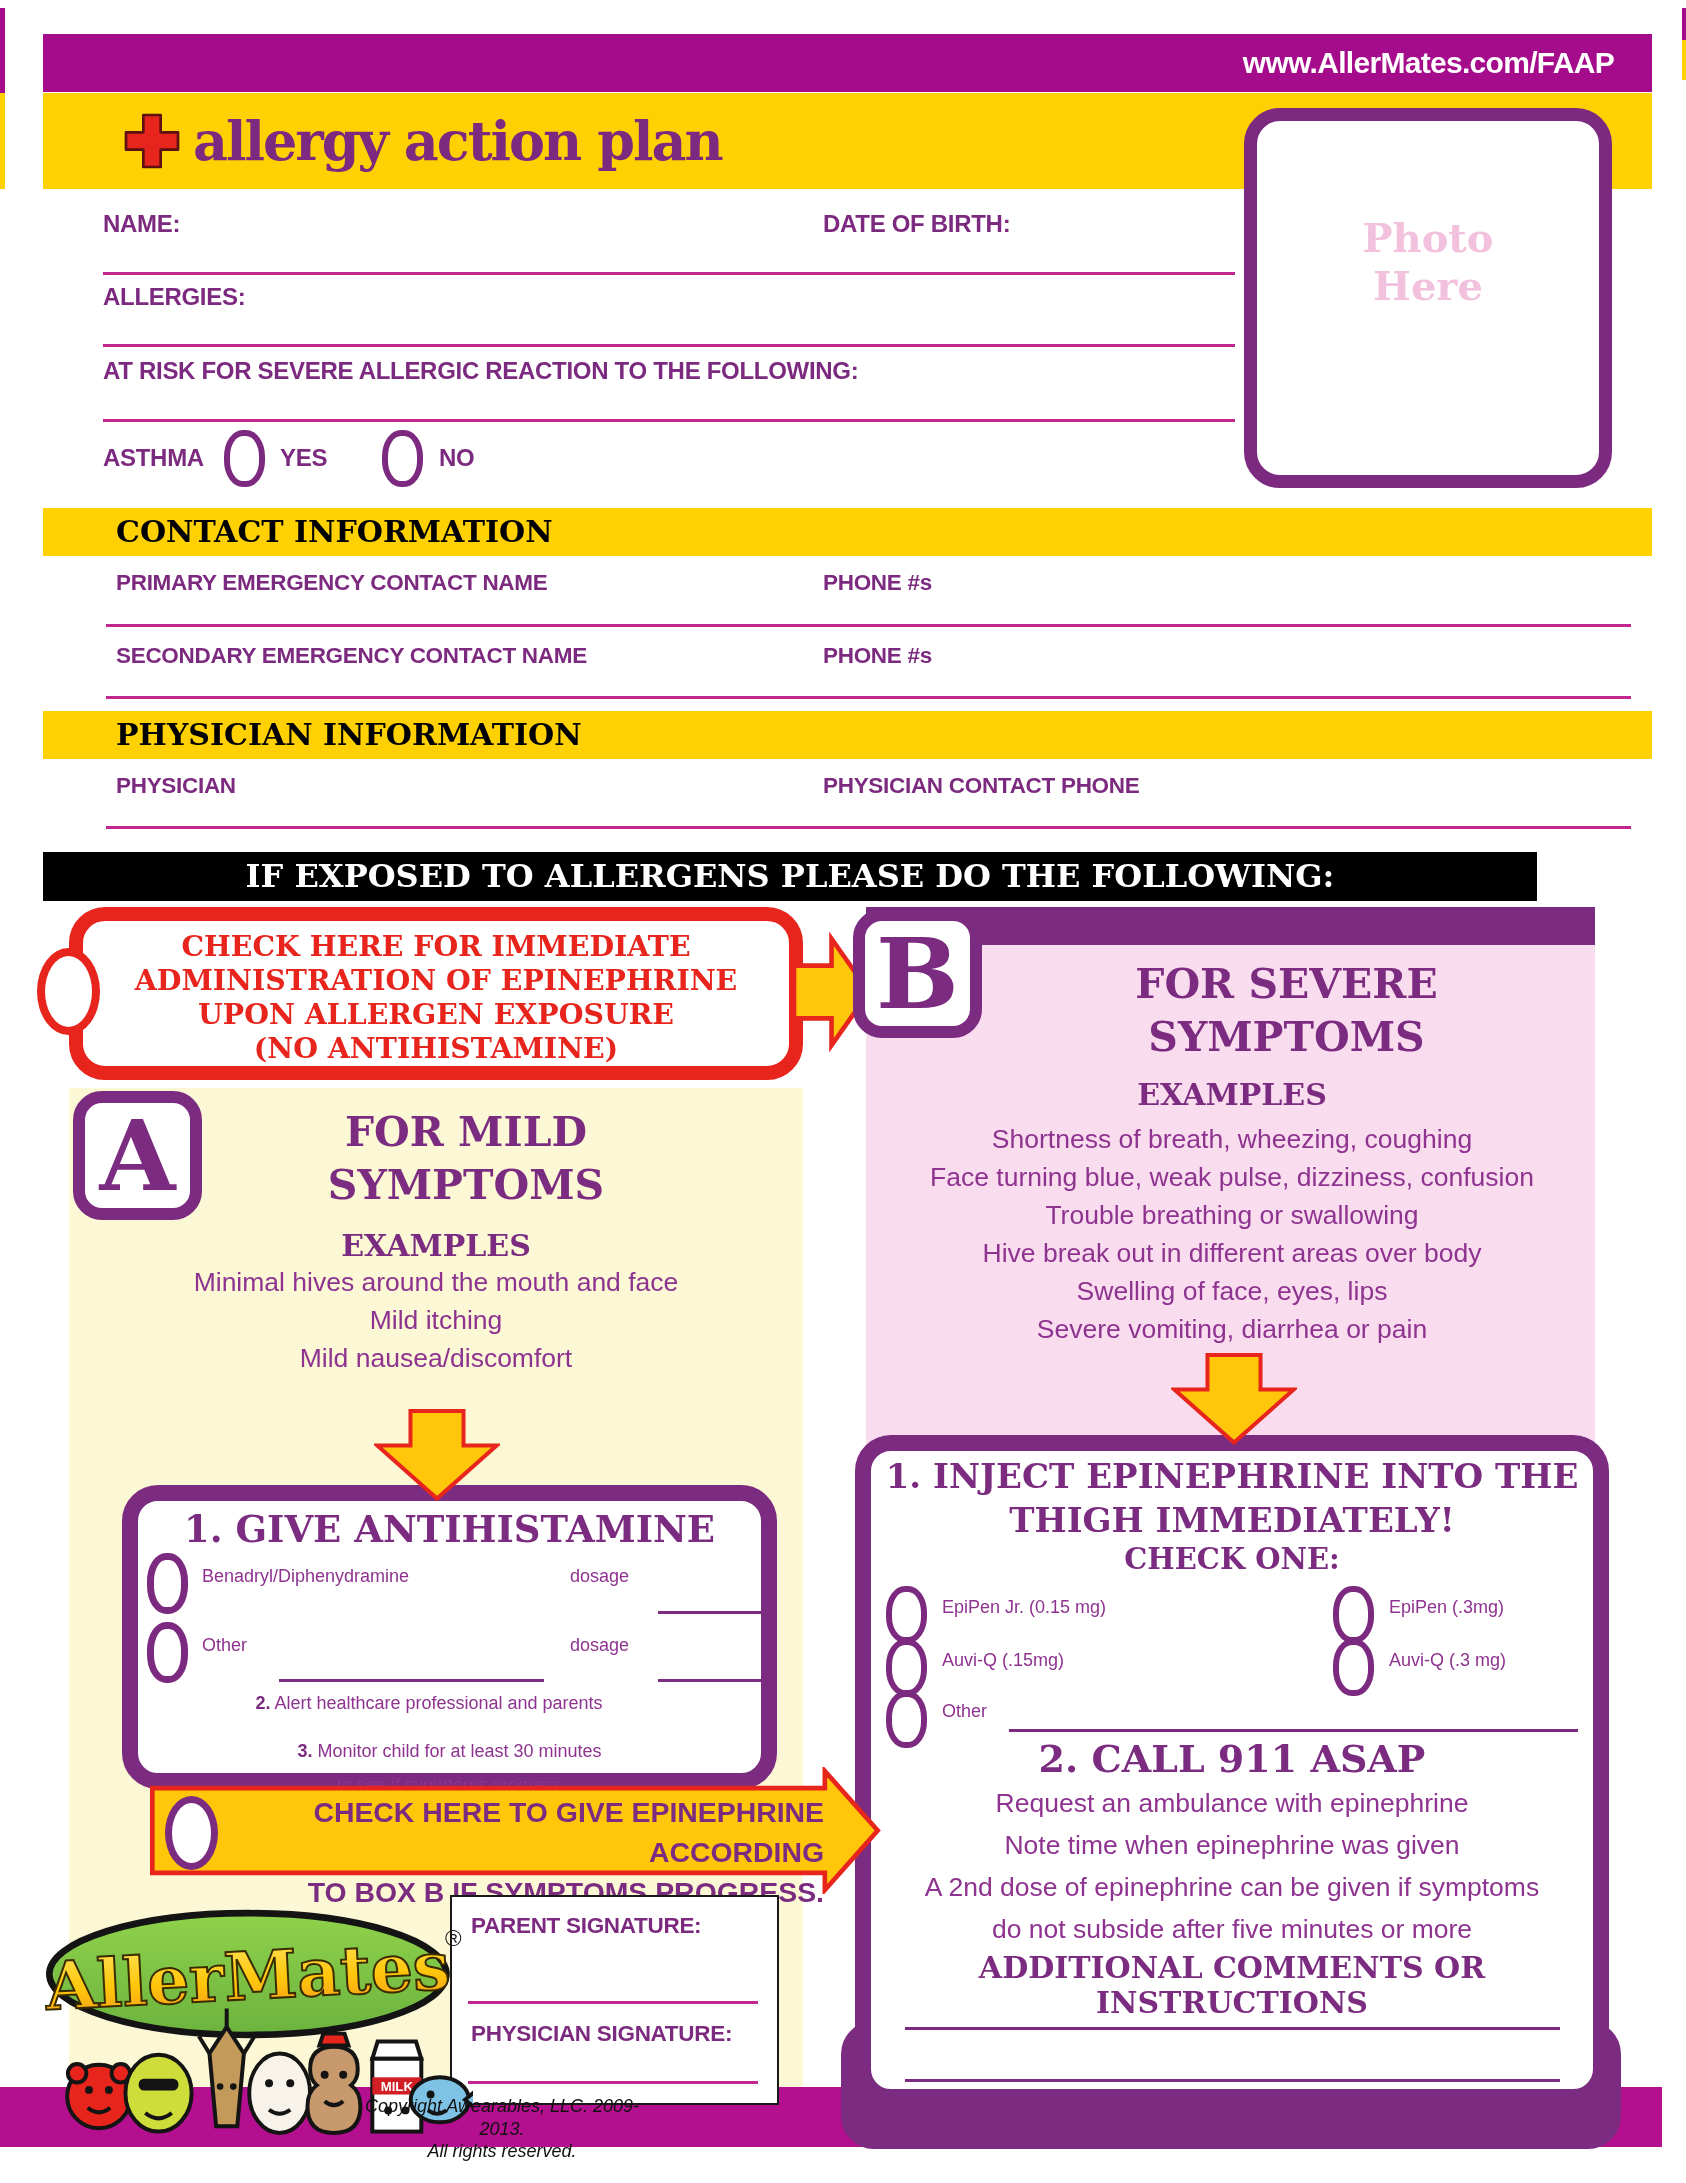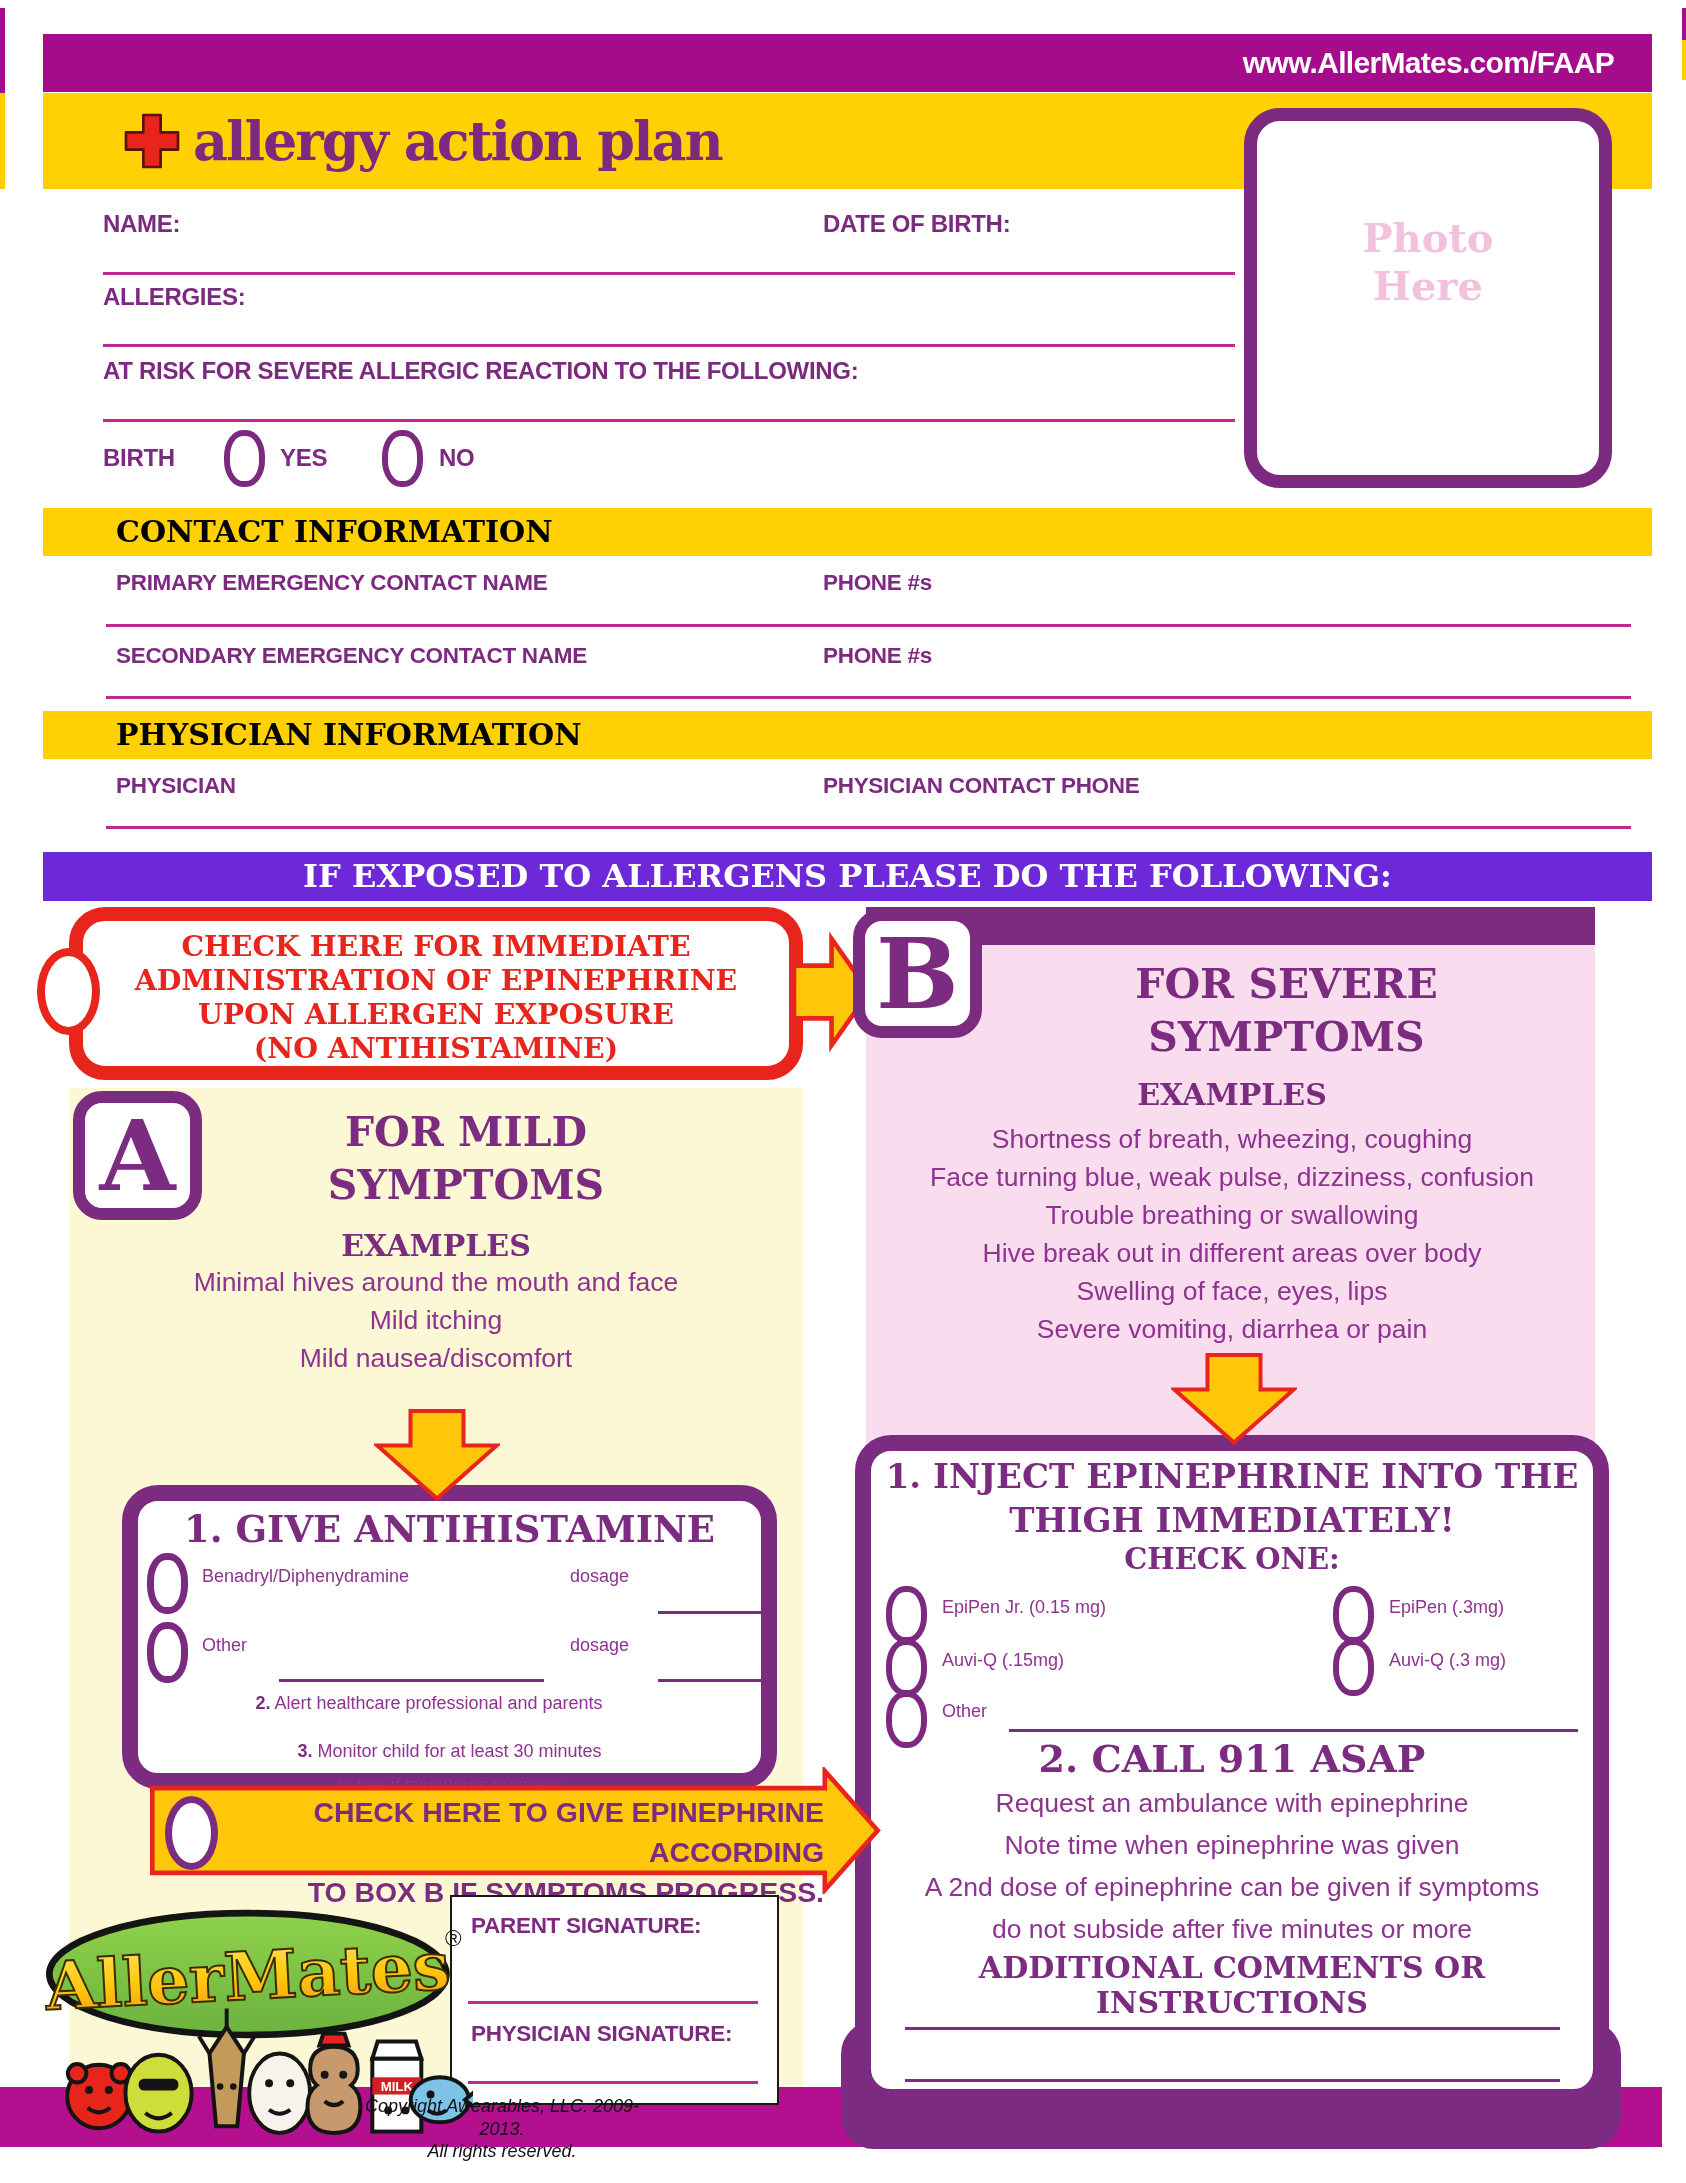--- a/index.html
+++ b/index.html
@@ -52,40 +52,40 @@
 <div class="abs lbl" style="left:103px;top:210px;">NAME:</div>
 <div class="abs lbl" style="left:823px;top:210px;">DATE OF BIRTH:</div>
 <div class="abs hline" style="left:103px;top:272px;width:1132px;"></div>
 
 <div class="abs lbl" style="left:103px;top:283px;">ALLERGIES:</div>
 <div class="abs hline" style="left:103px;top:344px;width:1132px;"></div>
 
 <div class="abs lbl" style="left:103px;top:357px;">AT RISK FOR SEVERE ALLERGIC REACTION TO THE FOLLOWING:</div>
 <div class="abs hline" style="left:103px;top:419px;width:1132px;"></div>
 
-<div class="abs lbl" style="left:103px;top:444px;">BIRTH</div>
+<div class="abs lbl" style="left:103px;top:444px;">ASTHMA</div>
 <div class="abs oval" style="left:224px;top:430px;width:41px;height:57px;"></div>
 <div class="abs lbl" style="left:280px;top:444px;">YES</div>
 <div class="abs oval" style="left:382px;top:430px;width:41px;height:57px;"></div>
 <div class="abs lbl" style="left:439px;top:444px;">NO</div>
 
 <div class="abs band-yellow serif band-head" style="left:43px;top:508px;width:1609px;height:48px;box-sizing:border-box;">CONTACT INFORMATION</div>
 <div class="abs lbl-sm" style="left:116px;top:570px;">PRIMARY EMERGENCY CONTACT NAME</div>
 <div class="abs lbl-sm" style="left:823px;top:570px;">PHONE #s</div>
 <div class="abs hline" style="left:106px;top:624px;width:1525px;"></div>
 <div class="abs lbl-sm" style="left:116px;top:643px;">SECONDARY EMERGENCY CONTACT NAME</div>
 <div class="abs lbl-sm" style="left:823px;top:643px;">PHONE #s</div>
 <div class="abs hline" style="left:106px;top:696px;width:1525px;"></div>
 
 <div class="abs band-yellow serif band-head" style="left:43px;top:711px;width:1609px;height:48px;box-sizing:border-box;">PHYSICIAN INFORMATION</div>
 <div class="abs lbl-sm" style="left:116px;top:773px;">PHYSICIAN</div>
 <div class="abs lbl-sm" style="left:823px;top:773px;">PHYSICIAN CONTACT PHONE</div>
 <div class="abs hline" style="left:106px;top:826px;width:1525px;"></div>
 
-<div class="abs serif center-text" style="left:43px;top:852px;width:1609px;height:49px;line-height:49px;background:#6d28d9;color:#fff;font-size:32px;">IF EXPOSED TO ALLERGENS PLEASE DO THE FOLLOWING:</div>
+<div class="abs serif center-text" style="left:43px;top:852px;width:1494px;height:49px;line-height:49px;background:#000000;color:#fff;font-size:32px;">IF EXPOSED TO ALLERGENS PLEASE DO THE FOLLOWING:</div>
 
 <div class="abs" style="left:0;top:2087px;width:1662px;height:60px;background:#b30f8e;z-index:1;"></div>
 
 <div class="abs" style="left:69px;top:1088px;width:734px;height:999px;background:#fcf7d4;z-index:0;"></div>
 
 <div class="abs" style="left:866px;top:907px;width:729px;height:558px;background:#fadcef;z-index:0;"></div>
 <div class="abs" style="left:866px;top:907px;width:729px;height:38px;background:#7b2c80;z-index:1;"></div>
 
 <div class="abs" style="left:69px;top:907px;width:734px;height:173px;background:#fff;border:14.6px solid #e8251d;border-radius:36px;box-sizing:border-box;z-index:2;">
   <div class="serif center-text" style="padding-top:8px;font-size:28.4px;line-height:34px;color:#e8251d;">

